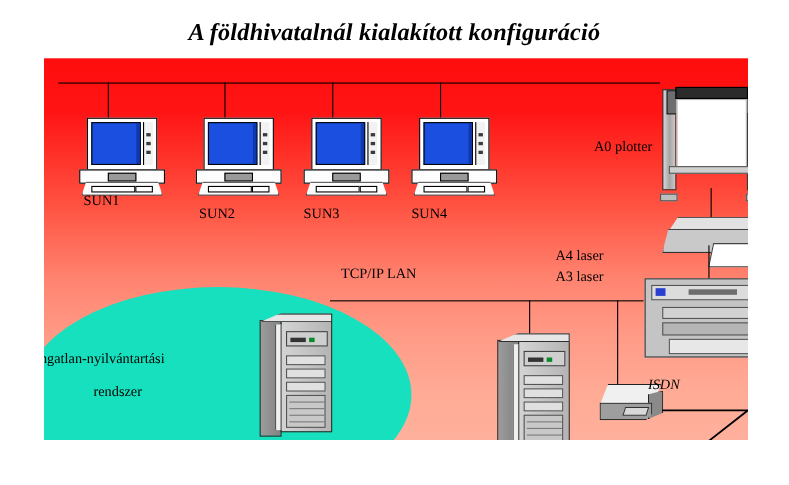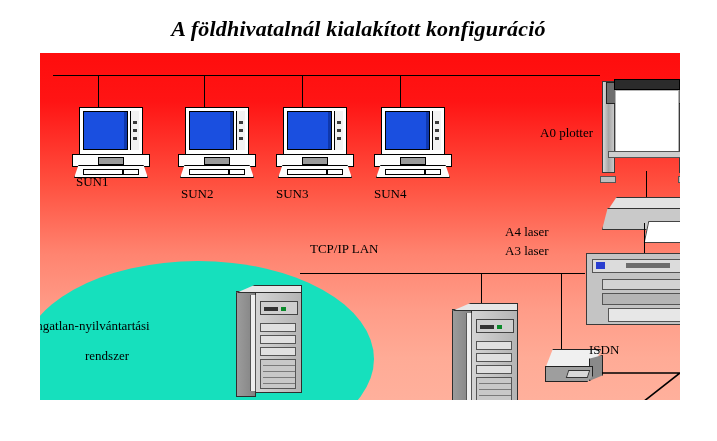--- a/index.html
+++ b/index.html
@@ -281,20 +281,20 @@
         <i style="top:17px"></i>
     </div>
   </div>
 
   <div id="isdn">
     <div class="topp"></div>
     <div class="sideR"></div>
     <div class="frnt"></div>
     <div class="grill"></div>
   </div>
-  <div class="lbl" style="left:549px;top:289px;">ISDN</div>
+  <div class="lbl" style="left:549px;top:289px;font-style:italic;">ISDN</div>
 
   <svg id="zig" width="90" height="80" viewBox="0 0 90 80">
     <path d="M2,12 L80,12 L34,48 L82,72" fill="none" stroke="#000" stroke-width="1.6"></path>
     <path d="M86,76 L70,62 L76,60 Z" fill="#000" stroke="#000" stroke-width="1"></path>
   </svg>
 
 </div>
 
 </body></html>

